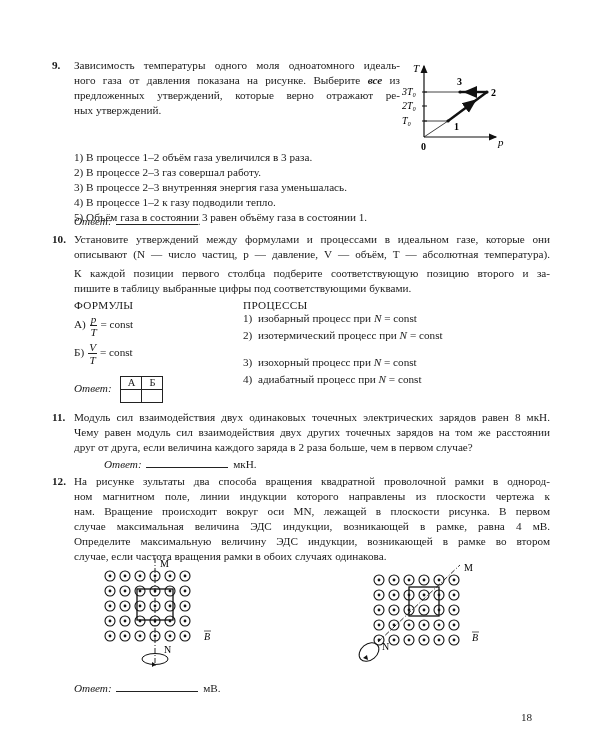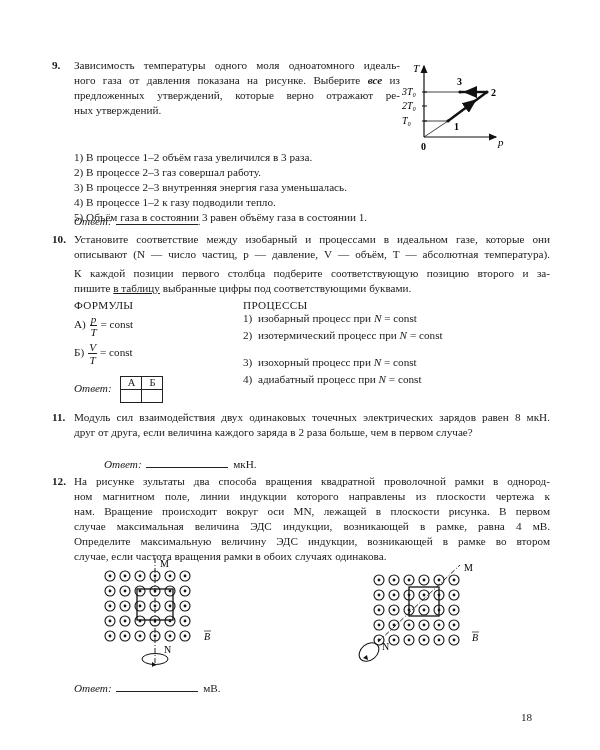--- a/index.html
+++ b/index.html
@@ -13,21 +13,21 @@
   .text { text-align: justify; }
   .just { text-align: justify; text-align-last: justify; }
   .line { white-space: nowrap; }
   i.v { font-style: italic; }
   .ans-label { font-style: italic; }
   .blank { display: inline-block; width: 82px; border-bottom: 1px solid #222; height: 11px; vertical-align: baseline; margin-left: 4px; }
   .frac { display: inline-flex; flex-direction: column; align-items: center; vertical-align: middle; font-style: italic; line-height: 12px; margin: 0 3px 0 4px; }
   .frac .num { border-bottom: 1px solid #222; padding: 0 1px; }
   .ans-table { border-collapse: collapse; display: inline-table; vertical-align: middle; margin-left: 6px; }
   .ans-table td { border: 1px solid #222; width: 20px; height: 12px; text-align: center; font-size: 10.5px; line-height: 12px; padding: 0; }
-  .underline { text-decoration: underline; }
+  .underline { }
   .heading { letter-spacing: 0.3px; }
   svg text { font-family: "Liberation Serif", "DejaVu Serif", serif; }
 </style>
 </head>
 <body>
 
 <div>
   <div class="qnum" style="top:58px;">9.</div>
   <div class="abs text" style="left:74px; top:58px; width:326px;">
     <div class="just">Зависимость температуры одного моля одноатомного идеаль-</div>
@@ -85,21 +85,21 @@
     <div class="line">5)  Объём газа в состоянии 3 равен объёму газа в состоянии 1.</div>
   </div>
   <div class="abs line" style="left:74px; top:213px;">
     <span class="ans-label">Ответ:</span><span class="blank"></span><span>.</span>
   </div>
 </div>
 
 <div>
   <div class="qnum" style="top:232px;">10.</div>
   <div class="abs" style="left:74px; top:232px; width:476px;">
-    <div class="just">Установите соответствие между изобарный и процессами в идеальном газе, которые они</div>
+    <div class="just">Установите утверждений между формулами и процессами в идеальном газе, которые они</div>
     <div class="just">описывают (N — число частиц, p — давление, V — объём, T — абсолютная температура).</div>
   </div>
   <div class="abs" style="left:74px; top:266px; width:476px;">
     <div class="just">К каждой позиции первого столбца подберите соответствующую позицию второго и за-</div>
     <div class="line"><span>пишите </span><span class="underline">в таблицу</span><span> выбранные цифры под соответствующими буквами.</span></div>
   </div>
   <div class="abs heading" style="left:74px; top:298px;">ФОРМУЛЫ</div>
   <div class="abs heading" style="left:243px; top:298px;">ПРОЦЕССЫ</div>
 
   <div class="abs line" style="left:74px; top:313px;">
@@ -135,20 +135,21 @@
         <td></td>
       </tr>
     </tbody></table>
   </div>
 </div>
 
 <div>
   <div class="qnum" style="top:410px;">11.</div>
   <div class="abs" style="left:74px; top:410px; width:476px;">
     <div class="just">Модуль сил взаимодействия двух одинаковых точечных электрических зарядов равен 8 мкН.</div>
+    <div class="just">Чему равен модуль сил взаимодействия двух других точечных зарядов на том же расстоянии</div>
     <div>друг от друга, если величина каждого заряда в 2 раза больше, чем в первом случае?</div>
   </div>
   <div class="abs line" style="left:74px; top:456px;margin-left:30px;">
     <span class="ans-label">Ответ:</span><span class="blank"></span>&nbsp;&nbsp;<span>мкН.</span>
   </div>
 </div>
 
 <div>
   <div class="qnum" style="top:474px;text-align:center;">12.</div>
   <div class="abs" style="left:74px; top:474px; width:476px;">

